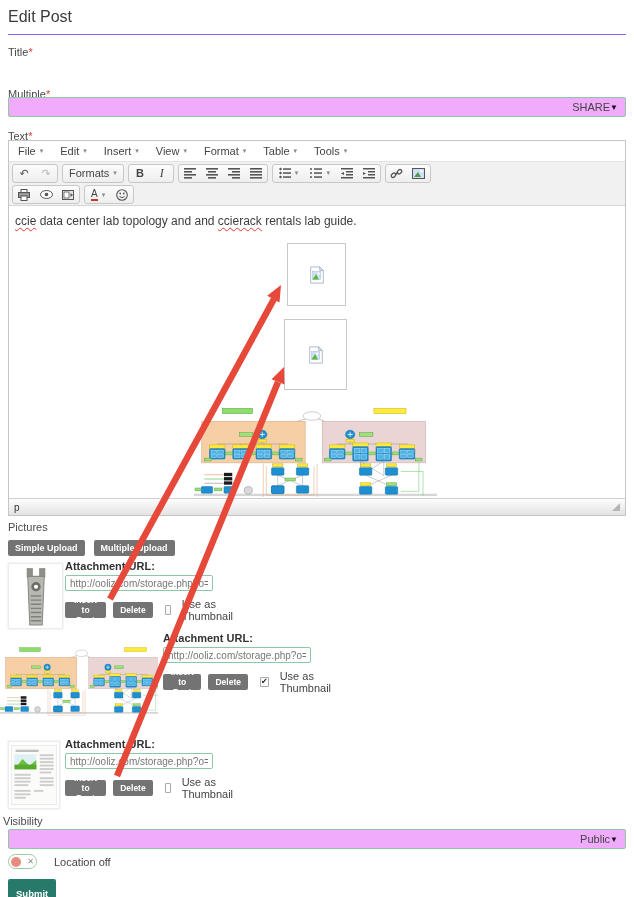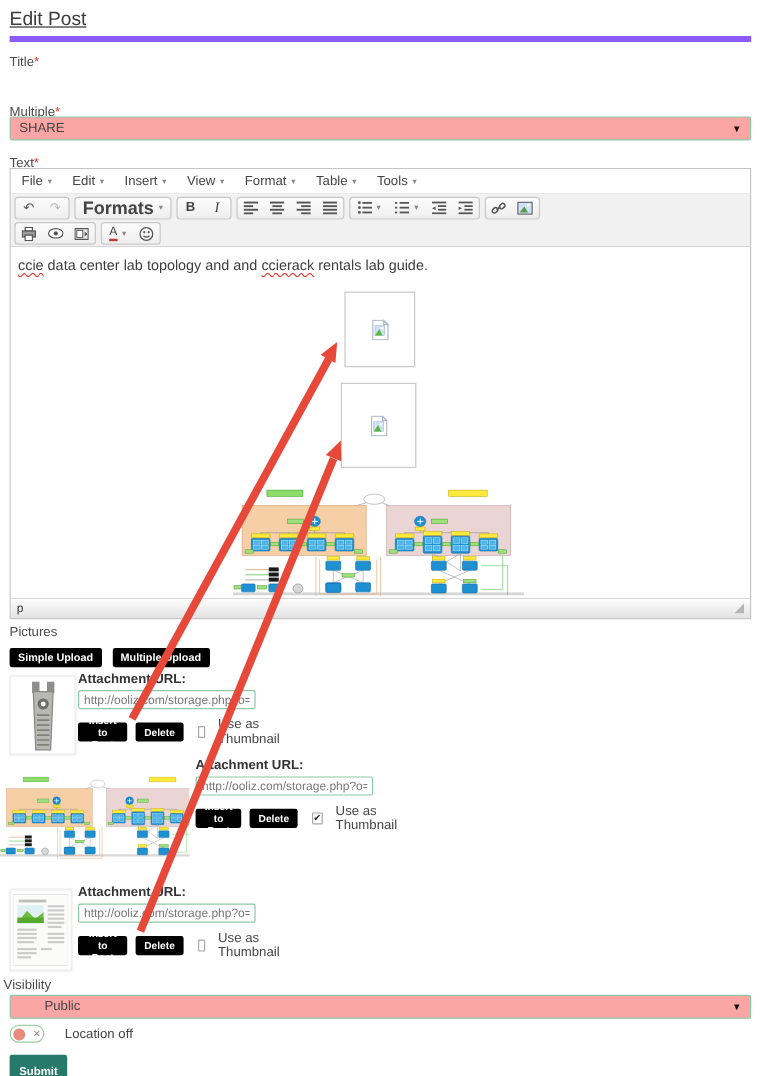--- a/index.html
+++ b/index.html
@@ -4,28 +4,28 @@
 <style>
   * { margin:0; padding:0; box-sizing:border-box; }
   html,body { background:#fff; }
   body { font-family:"Liberation Sans","DejaVu Sans",sans-serif; color:#333; }
   #app { position:relative; width:634px; height:897px; overflow:hidden; background:#fff; }
 
   .abs { position:absolute; }
   .lbl { font-size:11px; color:#4a4a4a; }
   .req { color:#e03c31; font-size:11px; }
 
-  #page-header { left:8px; top:8px; width:618px; height:27px; border-bottom:5px solid #8b5cf6;text-decoration:underline; }
+  #page-header { left:8px; top:8px; width:618px; height:27px; border-bottom:1px solid #8b5cf6; }
   #page-title { font-size:16px; color:#3a3a3a; }
 
   .green-input { width:618px; height:20px; border:1px solid #8cc7a6; border-radius:2px;
                  font-size:11px; color:#666; padding:0 18px 0 6px; outline:none;
                  font-family:"Liberation Sans",sans-serif; background:#fff; }
   .sel-box { width:618px; height:20px; border:1px solid #8cc7a6; border-radius:2px;
-             background:#fca5a5; display:flex; align-items:center; justify-content:space-between;
+             background:#f0abfc; display:flex; align-items:center; justify-content:flex-end;
              padding:0 7px; font-size:11px; color:#444; cursor:default; }
   .sel-arrow { font-size:8px; color:#111; }
 
   .ext-icon { position:absolute; right:5px; top:5px; width:9px; height:9px;
               border:1px solid #9a9a9a; background:#f2f2f2; }
   .ext-icon:after { content:""; position:absolute; left:2px; top:2px; width:3px; height:3px; background:#9a9a9a; }
 
   
   #editor { left:8px; top:140px; width:618px; height:376px; border:1px solid #c5c5c5; background:#fff;
             display:flex; flex-direction:column; }
@@ -37,40 +37,40 @@
   #toolbar2 { border-bottom:1px solid #d6d6d6; }
   .tgroup { display:flex; align-items:center; height:19px; border:1px solid #c8c8c8; border-radius:3px;
             background:linear-gradient(#fcfcfc,#eeeeee); overflow:hidden; }
   .tbtn { width:22px; height:17px; display:flex; align-items:center; justify-content:center;
           font-size:11px; color:#555; cursor:default; }
   .tbtn.wide { width:auto; padding:0 6px; gap:4px; }
   .tbtn.dis { color:#b9b9b9; }
   .tbtn b { font-size:11px; color:#444; }
   .tbtn i { font-family:"Liberation Serif",serif; font-size:12px; color:#444; }
   .ticon { display:block; }
-  .fmt-label { font-size:15px; color:#444;font-weight:bold; }
+  .fmt-label { font-size:11px; color:#444; }
 
   #content { flex:1; position:relative; background:#fff; overflow:hidden; }
   #body-text { position:absolute; left:6px; top:8px; font-size:12px; color:#3d3d3d; }
   .squiggle { text-decoration:underline; text-decoration-style:wavy; text-decoration-color:#e03c31;
               text-decoration-thickness:1px; text-underline-offset:2px; }
   .ph-box { position:absolute; border:1px solid #c9c9c9; background:#fff;
             display:flex; align-items:center; justify-content:center; }
   #ph-1 { left:278px; top:37px; width:59px; height:63px; }
   #ph-2 { left:275px; top:113px; width:63px; height:71px; }
   #topo-in-editor { position:absolute; left:185px; top:201px; }
 
   #statusbar { height:17px; border-top:1px solid #cfcfcf; background:linear-gradient(#fdfdfd,#e3e3e3);
                display:flex; align-items:center; justify-content:space-between; padding:0 5px; }
   #status-path { font-size:10px; color:#333; }
   #resize-grip { width:0; height:0; border-left:8px solid transparent; border-bottom:8px solid #b5b5b5; }
 
   
   .gbtn { display:inline-flex; align-items:center; justify-content:center; height:16px; padding:0 7px;
-          background:#000000; color:#fff; font-size:9px; font-weight:bold; border:none; border-radius:2px;
+          background:#737373; color:#fff; font-size:9px; font-weight:bold; border:none; border-radius:2px;
           cursor:pointer; font-family:"Liberation Sans",sans-serif; }
   .att-col .url-label { font-size:11px; font-weight:bold; color:#333; }
   .att-input { width:148px; height:16px; border:1px solid #8cc7a6; border-radius:2px; font-size:10px;
                color:#777; padding:0 4px; outline:none; font-family:"Liberation Sans",sans-serif; }
   .att-btn-row { display:flex; align-items:center; gap:7px; margin-top:7px; }
   .cbx { width:10px; height:10px; border:1px solid #a8a8a8; background:#fdfdfd; border-radius:1px;
          display:flex; align-items:center; justify-content:center; }
   .cbx span { display:none; font-size:8px; color:#222; line-height:1; }
   .cbx.checked span { display:block; }
   .thumb-lbl { font-size:11px; color:#444; margin-left:4px; }

